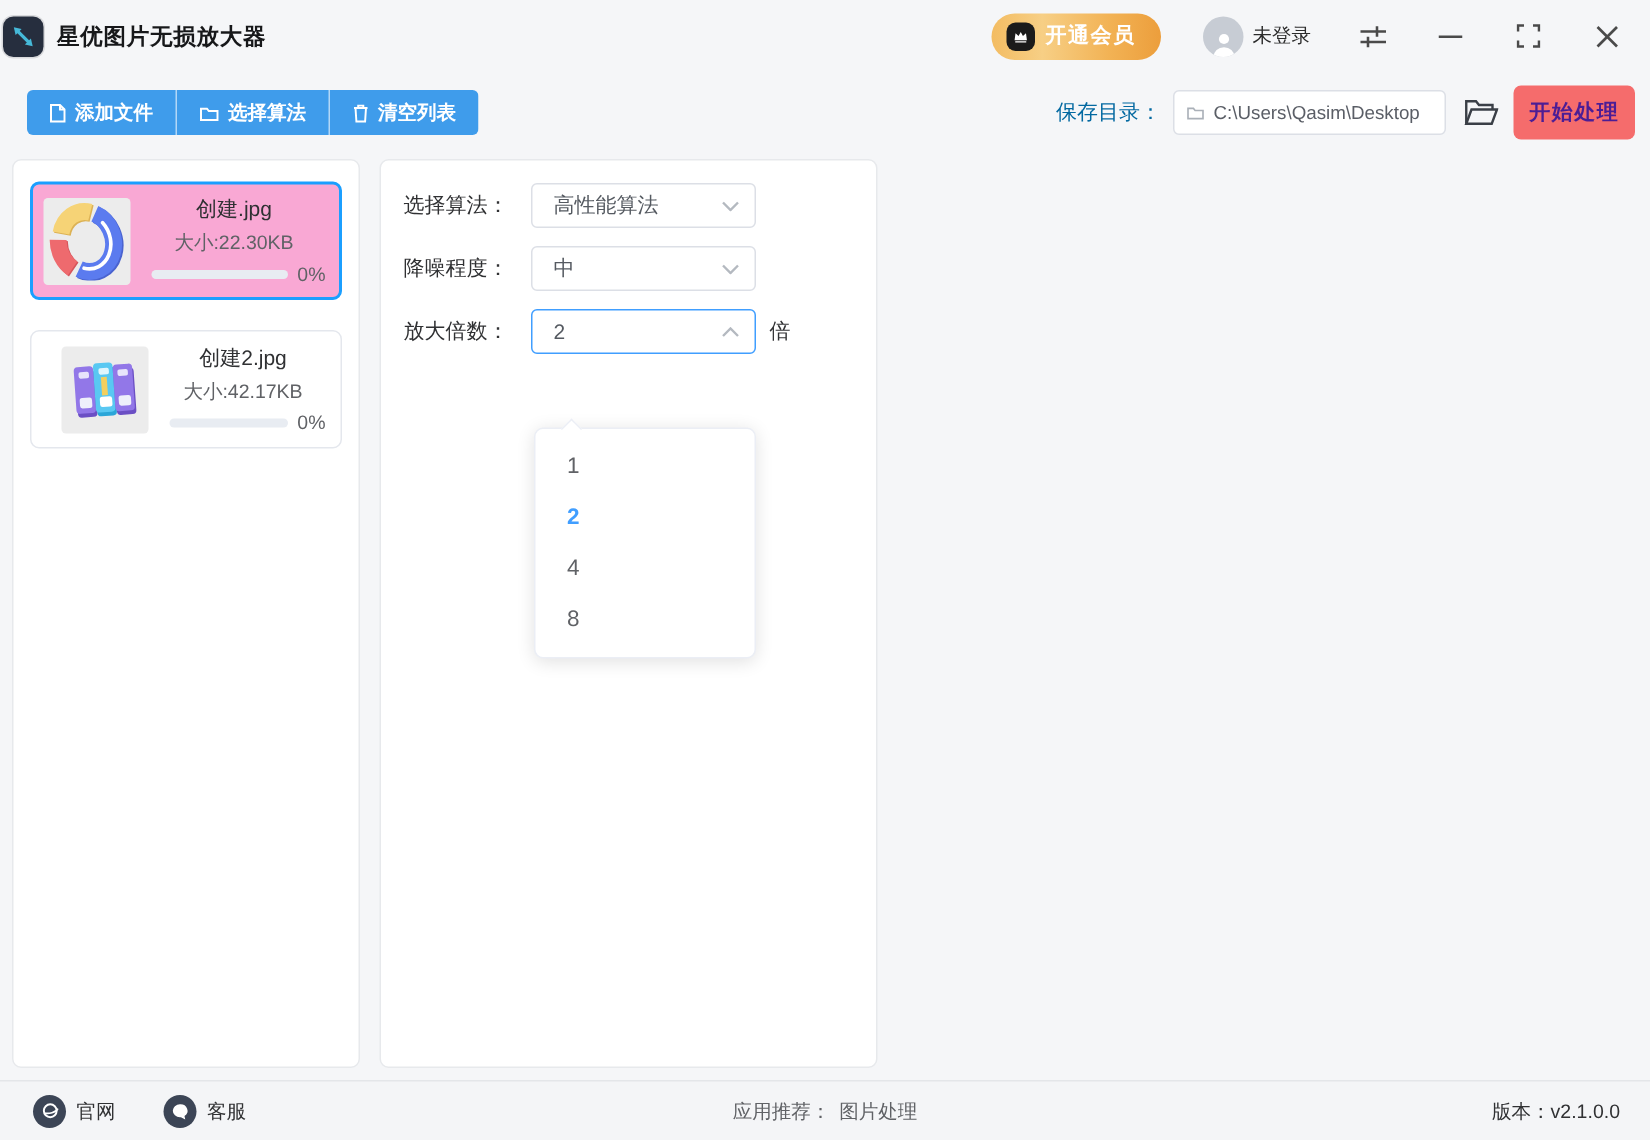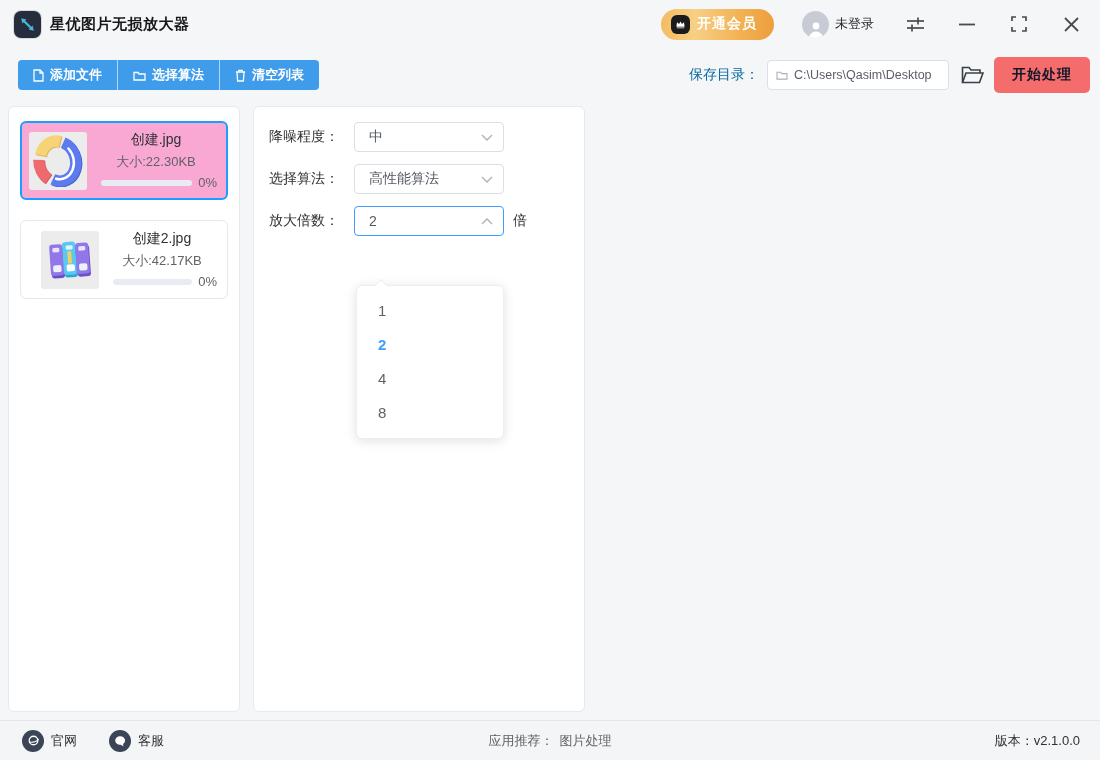--- a/index.html
+++ b/index.html
@@ -5,21 +5,21 @@
   * { margin:0; padding:0; box-sizing:border-box; }
   html,body { width:1100px; height:760px; overflow:hidden; }
   body {
     font-family:"Liberation Sans","DejaVu Sans",sans-serif;
     background:#f5f6f8; color:#303133; font-size:13px;
     position:relative;
   }
   .window { width:1100px; height:760px; display:flex; flex-direction:column; }
 
   
-  .titlebar { height:48px; display:flex; align-items:center; justify-content:space-between; padding:0 18px 0 14px; flex:0 0 auto; }
+  .titlebar { height:48px; display:flex; align-items:center; justify-content:space-between; padding:0 18px 0 2px; flex:0 0 auto; }
   .titlebar-left { display:flex; align-items:center; gap:9px; }
   .app-icon { width:27px; height:27px; border-radius:7px; background:#262e3e; display:flex; align-items:center; justify-content:center; box-shadow:0 0 0 1px #d9dadd; }
   .app-title { font-size:15px; font-weight:bold; color:#17181a; letter-spacing:.5px; }
   .titlebar-right { display:flex; align-items:center; }
   .vip-btn { display:flex; align-items:center; gap:7px; height:31px; padding:0 17px 0 10px; border:none; border-radius:16px;
     background:linear-gradient(90deg,#f3bc62,#f7cf85 30%,#f2b254 70%,#ec9e3c); cursor:pointer; }
   .vip-badge { width:19px; height:19px; border-radius:6px; background:#1b1b1b; display:flex; align-items:center; justify-content:center; }
   .vip-label { color:#fff; font-size:14px; font-weight:bold; letter-spacing:1px; }
   .account { display:flex; align-items:center; gap:6px; margin-left:28px; cursor:pointer; }
   .avatar { width:27px; height:27px; border-radius:50%; background:#c7ccd4; display:flex; align-items:flex-end; justify-content:center; overflow:hidden; }
@@ -31,21 +31,21 @@
   .btn-group { display:flex; border-radius:4px; overflow:hidden; }
   .tool-btn { display:flex; align-items:center; gap:6px; background:#3f9ceb; color:#fff; border:none; height:30px; padding:0 15px;
     font-size:13px; font-weight:bold; cursor:pointer; border-right:1px solid rgba(255,255,255,.6);
     font-family:"Liberation Sans","DejaVu Sans",sans-serif; }
   .tool-btn:last-child { border-right:none; }
   .toolbar-right { display:flex; align-items:center; }
   .save-label { font-size:14px; color:#0369a1; margin-right:8px; }
   .save-input-wrap { width:182px; height:30px; background:#fff; border:1px solid #dcdfe6; border-radius:4px; display:flex; align-items:center; padding:0 8px; gap:6px; }
   .save-input { border:none; outline:none; flex:1; font-size:12.5px; color:#5a5e66; background:transparent; font-family:"Liberation Sans","DejaVu Sans",sans-serif; }
   .browse-btn { margin:0 10px 0 12px; background:none; border:none; cursor:pointer; display:flex; align-items:center; }
-  .start-btn { width:96px; height:36px; background:#f56c6c; color:#0f172a; font-size:14px; font-weight:bold; border:none; border-radius:5px; cursor:pointer; letter-spacing:1px;
+  .start-btn { width:81px; height:36px; background:#f56c6c; color:#4c1d95; font-size:14px; font-weight:bold; border:none; border-radius:5px; cursor:pointer; letter-spacing:1px;
     font-family:"Liberation Sans","DejaVu Sans",sans-serif; }
 
   
   .main { flex:1; display:flex; padding:4px 10px 8px 8px; gap:13px; min-height:0; }
   .panel { background:#fff; border:1px solid #e7e9ec; border-radius:6px; overflow:hidden; }
   .file-panel { width:232px; padding:14px 11px; }
   .panel-header { height:38px; background:#ececec; display:flex; align-items:center; padding:0 15px; font-size:13.5px; color:#303133; flex:0 0 auto; }
 
   .file-card { display:flex; align-items:center; gap:8px; border:1px solid #e4e7ed; border-radius:6px; background:#fff; padding:9px 10px 9px 20px; margin-bottom:20px; cursor:pointer; }
   .file-card.selected { border:2px solid #1b9fff; background:#f9a8d4; padding:8px 9px 8px 7px; }
@@ -258,35 +258,35 @@
             <span class="progress-pct">0%</span>
           </div>
         </div>
       </div>
     </div>
 
 
     <div class="panel settings-panel">
 
       <div class="setting-row">
-        <span class="setting-label">降噪程度：</span>
+        <span class="setting-label">选择算法：</span>
         <div class="select-box">
-          <span class="select-value">中</span>
+          <span class="select-value">高性能算法</span>
           <span>
             <svg width="12" height="7" viewBox="0 0 12 7" fill="none" stroke="#b4b9c0" stroke-width="1.6">
                 <path d="M1 1 L6 6 L11 1"></path>
               </svg>
           </span>
         </div>
       </div>
 
       <div class="setting-row">
-        <span class="setting-label">选择算法：</span>
+        <span class="setting-label">降噪程度：</span>
         <div class="select-box">
-          <span class="select-value">高性能算法</span>
+          <span class="select-value">中</span>
           <span>
             <svg width="12" height="7" viewBox="0 0 12 7" fill="none" stroke="#b4b9c0" stroke-width="1.6">
                 <path d="M1 1 L6 6 L11 1"></path>
               </svg>
           </span>
         </div>
       </div>
 
       <div class="setting-row">
         <span class="setting-label">放大倍数：</span>

